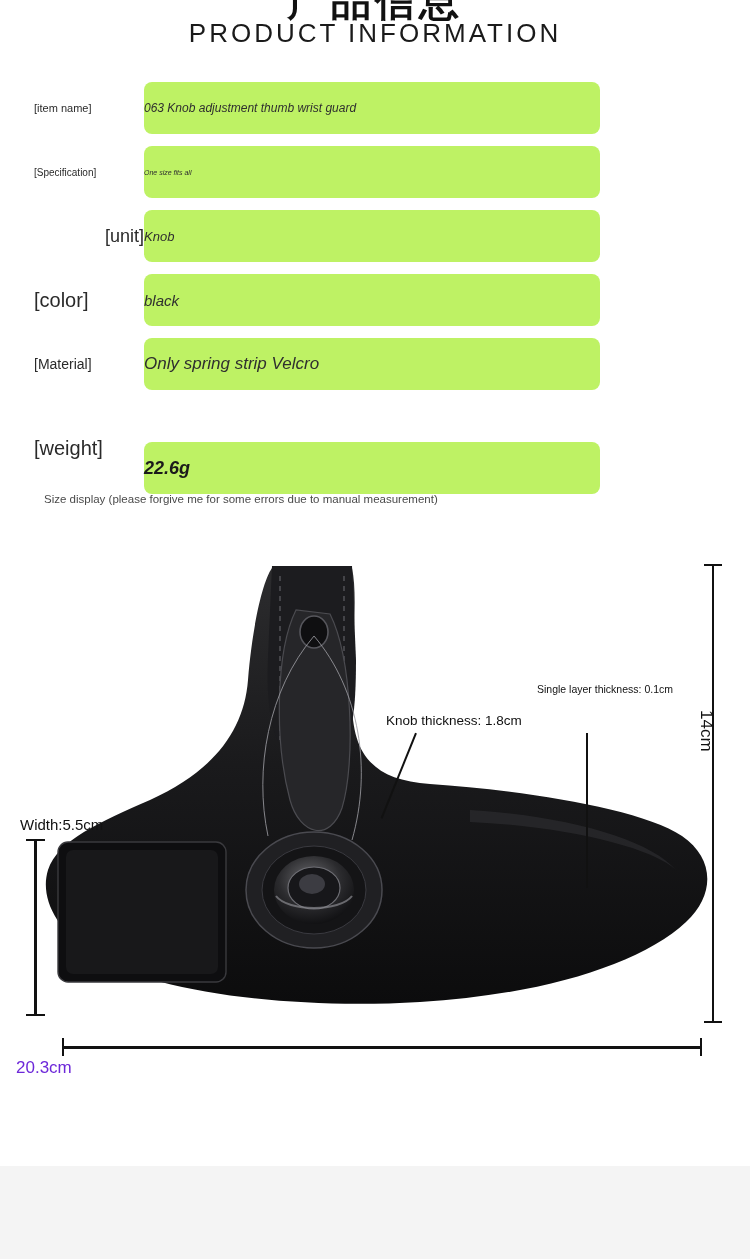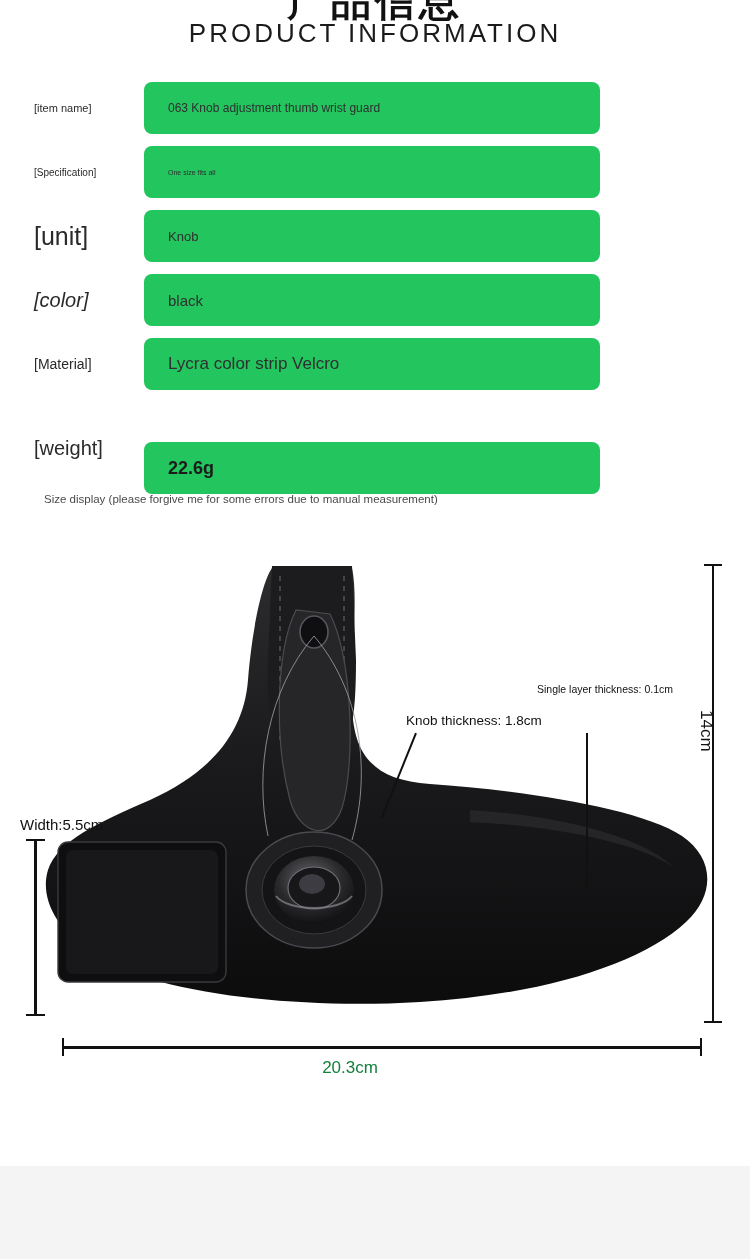--- a/index.html
+++ b/index.html
@@ -50,40 +50,40 @@
     margin-bottom: 12px;
     padding-left: 34px;
   }
   .spec-label {
     color: #2a2a2a;
     flex: 0 0 auto;
     text-align: left;
     white-space: nowrap;
   }
   .spec-value-box {
-    background: #22c55e;
+    background: #bef264;
     border-radius: 8px;
     height: 52px;
     display: flex;
     align-items: center;
-    padding-left: 24px;
     color: #2f2f2f;
     margin-left: auto;
     width: 572px;
     margin-right: 32px;
+    font-style: italic;
   }
 
   
   .r0 .spec-label { font-size: 11px; width: 110px; }
   .r0 .spec-value-box { font-size: 12px; }
   .r1 .spec-label { font-size: 10px; width: 110px; }
   .r1 .spec-value-box { font-size: 7px; }
-  .r2 .spec-label { font-size: 25px; width: 110px; }
+  .r2 .spec-label { font-size: 18px; width: 110px; text-align: right; }
   .r2 .spec-value-box { font-size: 13px; }
-  .r3 .spec-label { font-size: 20px; width: 110px; font-style: italic; }
+  .r3 .spec-label { font-size: 20px; width: 110px; }
   .r3 .spec-value-box { font-size: 15px; }
   .r4 .spec-label { font-size: 14px; width: 110px; }
   .r4 .spec-value-box { font-size: 17px; }
   .r5 .spec-label { font-size: 20px; width: 110px; }
   .r5 .spec-value-box { font-size: 18px; font-weight: 700; color: #1b1b1b; margin-top: 40px; }
 
   .size-note {
     position: absolute;
     top: 493px; left: 44px;
     font-size: 11.5px;
@@ -150,37 +150,35 @@
   .h-cap-left, .h-cap-right {
     position: absolute;
     top: 1038px;
     width: 2px; height: 18px;
     background: #111;
   }
   .h-cap-left { left: 62px; }
   .h-cap-right { left: 700px; }
   .label-203 {
     position: absolute;
-    left: 8px; top: 1058px;
+    left: 16px; top: 1058px;
     width: 684px;
-    text-align: center;
     font-size: 17px;
-    color: #15803d;
+    color: #6d28d9;
   }
 
   
   .callout-knob {
     position: absolute;
     left: 384px; top: 712px;
     font-size: 13.5px;
     color: #111;
     background: #fff;
     padding: 1px 2px;
     white-space: nowrap;
-    margin-left: 20px;
   }
   .callout-knob-line {
     position: absolute;
     left: 415px; top: 733px;
     width: 1.6px; height: 92px;
     background: #111;
     transform: rotate(22deg);
     transform-origin: top center;
   }
   .callout-single {
@@ -248,21 +246,21 @@
       <div class="spec-value-box">Knob</div>
     </div>
 
     <div class="spec-row r3">
       <div class="spec-label">[color]</div>
       <div class="spec-value-box">black</div>
     </div>
 
     <div class="spec-row r4">
       <div class="spec-label">[Material]</div>
-      <div class="spec-value-box">Lycra color strip Velcro</div>
+      <div class="spec-value-box">Only spring strip Velcro</div>
     </div>
 
     <div class="spec-row r5">
       <div class="spec-label">[weight]</div>
       <div class="spec-value-box">22.6g</div>
     </div>
 
   </div>
 
   <div class="size-note">Size display (please forgive me for some errors due to manual measurement)</div>

